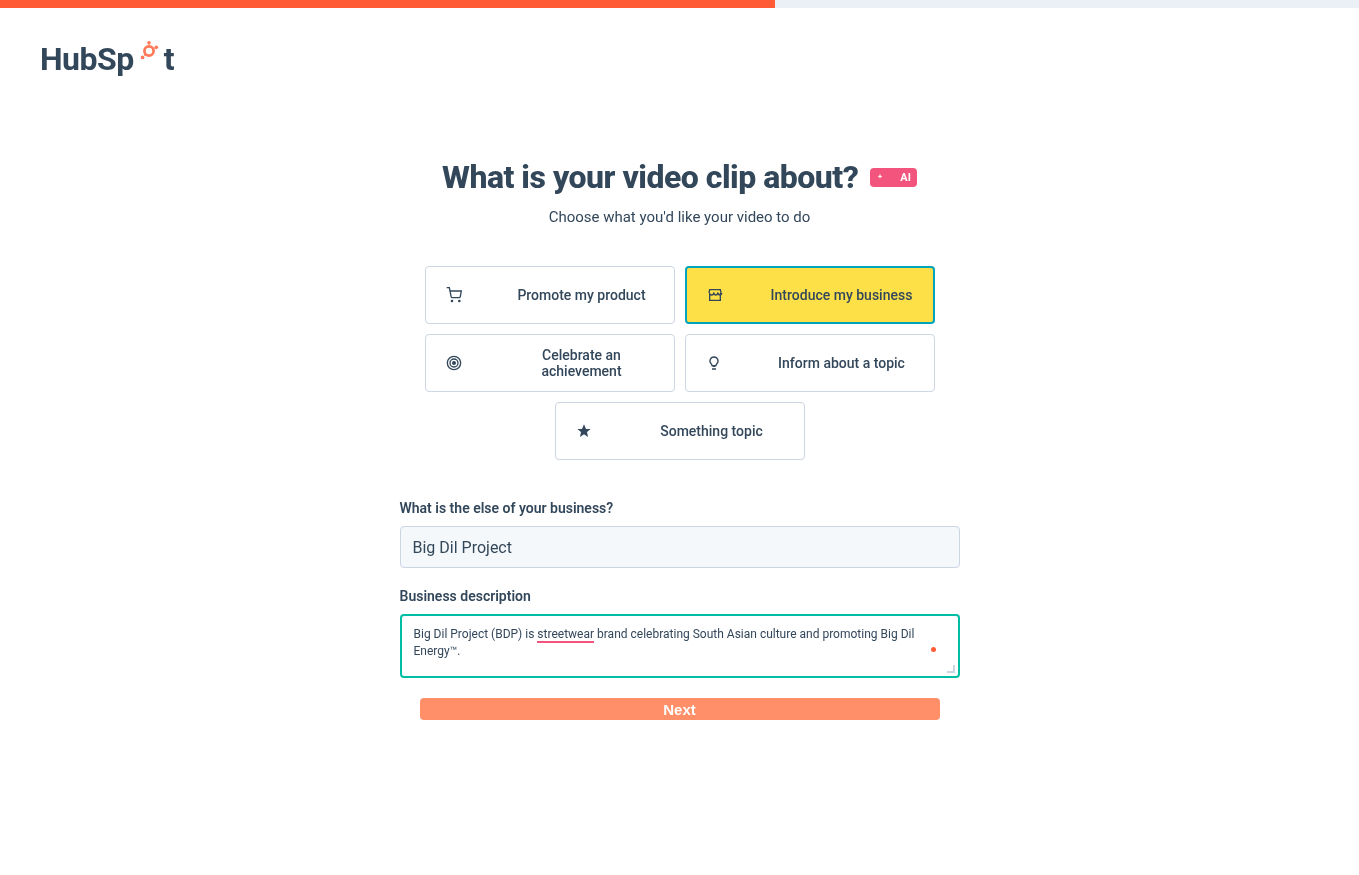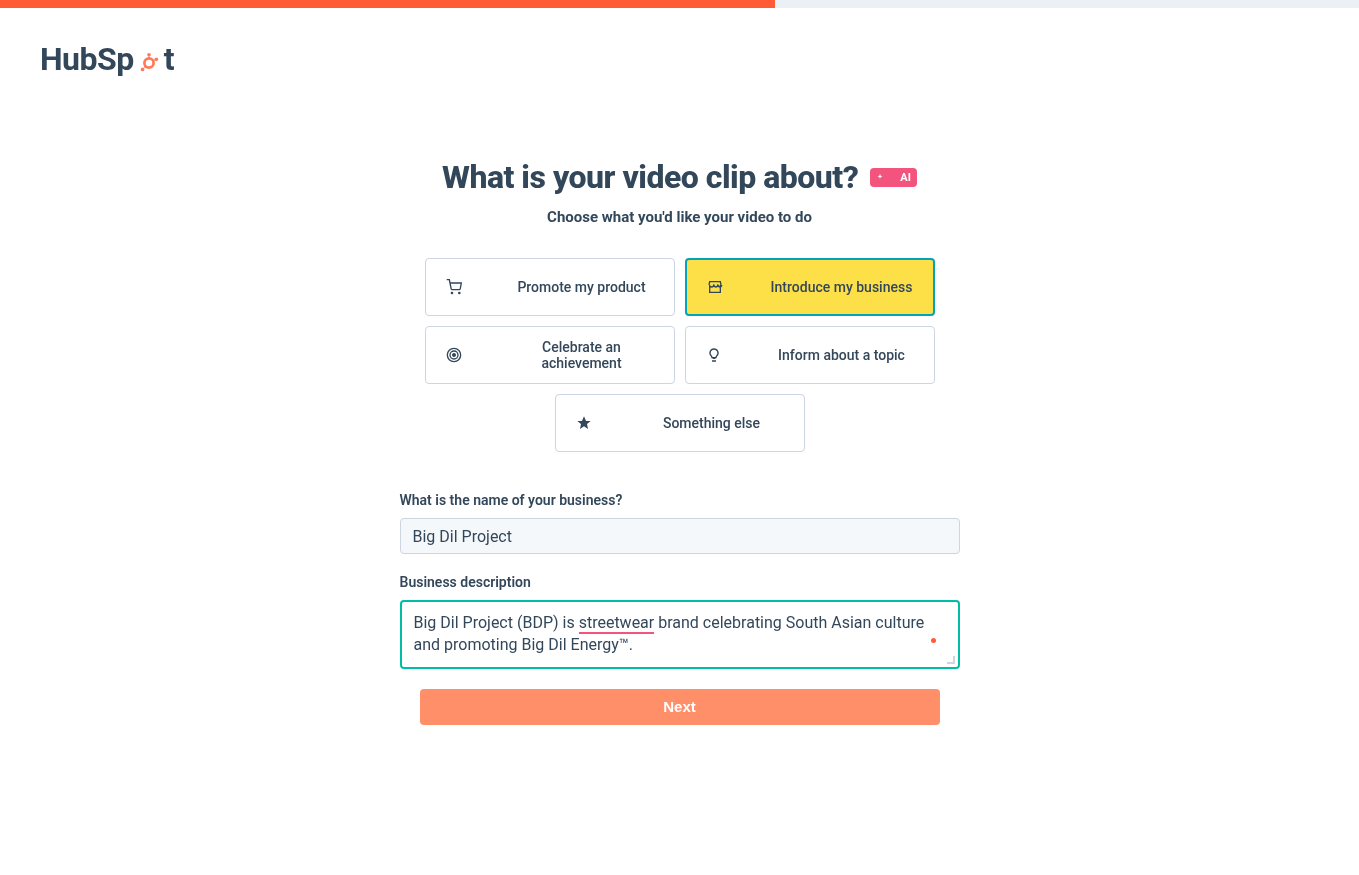--- a/index.html
+++ b/index.html
@@ -15,21 +15,21 @@
       position: relative;
     }
     .progress-fill {
       height: 100%;
       background: #ff5c35;
       width: 57%;
     }
     .logo {
       margin: 32px 0 0 40px;
       display: flex;
-      align-items: flex-end;
+      align-items: flex-start;
     }
     .logo-text {
       font-size: 32px;
       font-weight: 700;
       color: #33475b;
       letter-spacing: -0.5px;
     }
     .logo-sprocket {
       display: inline-block;
       vertical-align: middle;
@@ -61,22 +61,21 @@
       font-weight: 700;
       padding: 3px 6px;
       border-radius: 4px;
       display: inline-flex;
       align-items: center;
       gap: 16px;
     }
     .subheading {
       font-size: 15px;
       color: #33475b;
-      margin-bottom: 32px;
-      font-weight: bold;
+      margin-bottom: 40px;
     }
     .options {
       display: flex;
       flex-wrap: wrap;
       gap: 10px;
       justify-content: center;
       margin-bottom: 40px;
     }
     .option-card {
       width: 250px;
@@ -117,21 +116,21 @@
     }
     .form-label {
       font-size: 14px;
       font-weight: 600;
       color: #33475b;
       margin-bottom: 10px;
       display: block;
     }
     .text-input {
       width: 100%;
-      height: 36px;
+      height: 42px;
       border: 1px solid #cbd6e2;
       border-radius: 4px;
       padding: 0 12px;
       font-size: 16px;
       color: #33475b;
       background: #f5f8fa;
       font-family: inherit;
     }
     .textarea-wrap {
       position: relative;
@@ -144,38 +143,38 @@
       right: 22px;
       bottom: 24px;
       width: 5px;
       height: 5px;
       background: #ff5c35;
       border-radius: 50%;
     }
     .next-btn {
       width: 520px;
       max-width: 100%;
-      height: 36px;
+      height: 22px;
       background: #ff8f68;
       color: #fff;
       border: none;
       border-radius: 4px;
       font-size: 15px;
       font-weight: 600;
       cursor: pointer;
       margin: 18px auto 0;
       display: block;
     }
     .textarea-display {
       width: 100%;
       min-height: 64px;
       border: 2px solid #00bda5;
       border-radius: 4px;
       padding: 10px 12px;
-      font-size: 16px;
+      font-size: 12px;
       color: #33475b;
       background: #fff;
       font-family: inherit;
       line-height: 1.4;
       text-align: left;
       position: relative;
     }
     .resize-handle {
       position: absolute;
       right: 2px;
@@ -264,26 +263,26 @@
           </svg>
       </span>
       <span class="option-label">Inform about a topic</span>
     </div>
     <div class="option-card">
       <span class="option-icon">
         <svg width="16" height="16" viewBox="0 0 24 24" fill="currentColor">
             <path d="M12 2l3 7h7l-5.5 4.5L18 21l-6-4-6 4 1.5-7.5L2 9h7z"></path>
           </svg>
       </span>
-      <span class="option-label">Something else</span>
+      <span class="option-label">Something topic</span>
     </div>
   </div>
 
   <div class="form-section">
-    <label class="form-label">What is the name of your business?</label>
+    <label class="form-label">What is the else of your business?</label>
     <input type="text" class="text-input" value="Big Dil Project" style="">
   </div>
 
   <div class="form-section">
     <label class="form-label">Business description</label>
     <div class="textarea-wrap">
       <div class="textarea-display" contenteditable="true" style=""><span>Big Dil Project (BDP) is </span><span class="underline-word">streetwear</span><span> brand celebrating South Asian culture and promoting Big Dil Energy™.</span>
         <div class="red-dot"></div>
         <div class="resize-handle"></div>
       </div>

